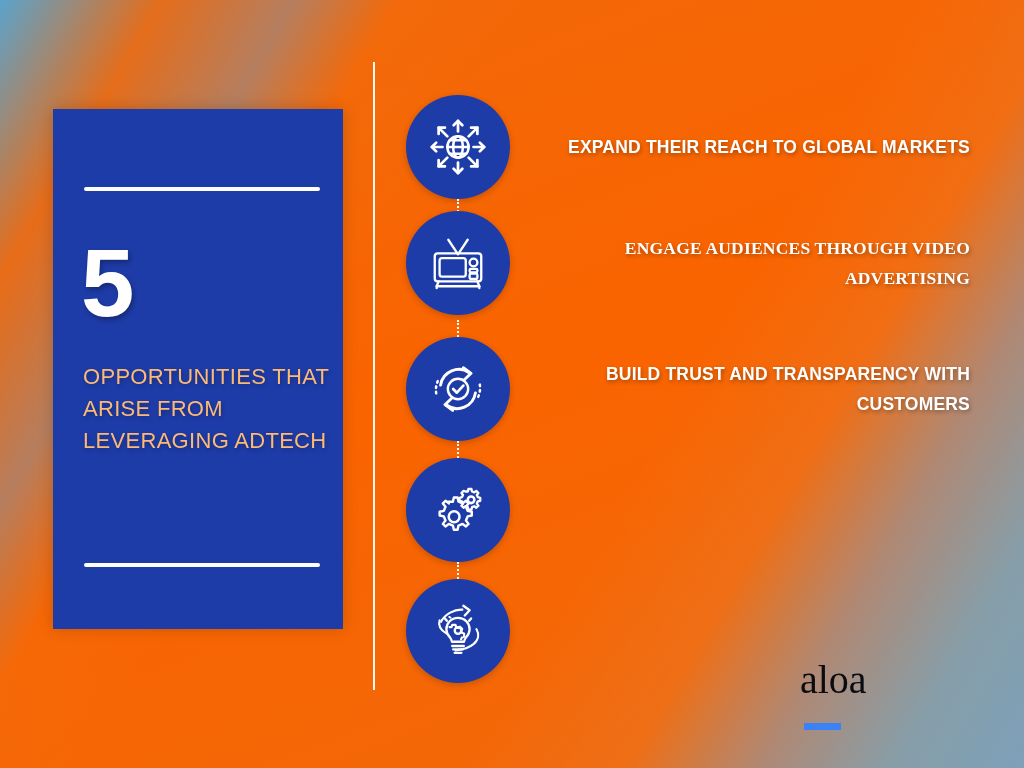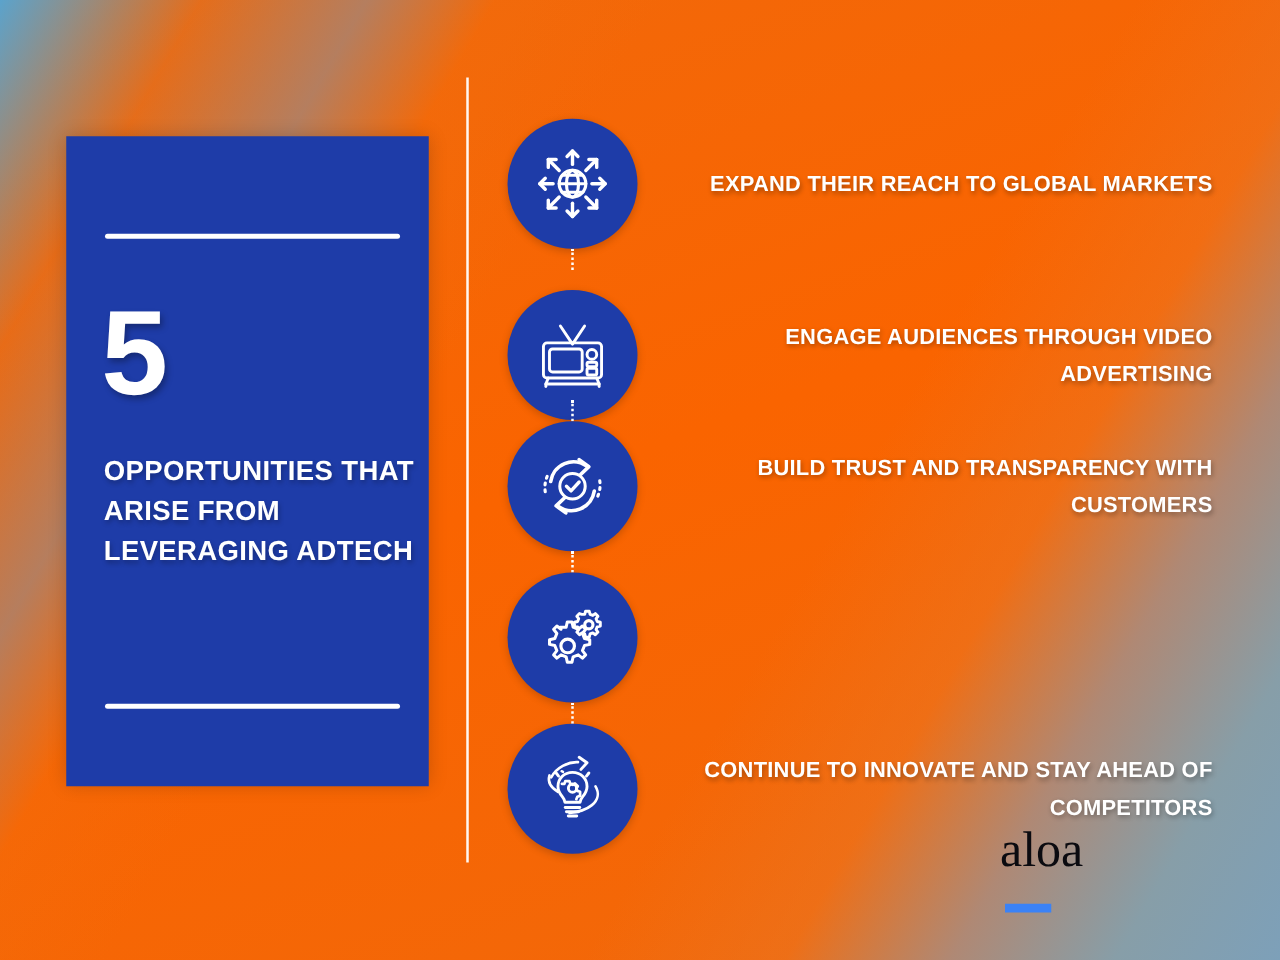--- a/index.html
+++ b/index.html
@@ -44,21 +44,21 @@
   #card-rule-bottom { top:454px; }
 
   #big-number {
     position:absolute; left:28px; top:126px;
     font-size:96px; font-weight:bold; color:#ffffff;
     line-height:1; letter-spacing:-1px;
     text-shadow:2px 3px 5px rgba(0,0,0,0.30);
   }
   #title-text {
     position:absolute; left:30px; top:252px; width:250px;
-    font-size:22px; font-weight:bold; color:#ffffff;
+    font-size:22px; font-weight:normal; color:#fdba74;
     line-height:1.46; letter-spacing:0.3px;
     text-shadow:1px 2px 4px rgba(0,0,0,0.28);
   }
 
   
   #divider {
     position:absolute; left:373px; top:62px;
     width:2px; height:628px; background:#ffffff; opacity:0.95;
   }
 
@@ -140,21 +140,21 @@
               <polyline points="12,45.5 12,52 18.5,52"></polyline>
             <line x1="43" y1="43" x2="52" y2="52"></line>
               <polyline points="52,45.5 52,52 45.5,52"></polyline>
           </g>
         </svg>
       </div>
       <div class="t-label">EXPAND THEIR REACH TO GLOBAL MARKETS</div>
     </div>
     <div class="t-connector" style="top:104px;"></div>
 
-    <div class="t-row" style="top:137px;">
+    <div class="t-row" style="top:116px;font-family:Liberation Serif, serif;">
       <div class="t-circle">
         <svg viewBox="0 0 64 64" fill="none" stroke="#ffffff" stroke-width="2.4" stroke-linecap="round" stroke-linejoin="round">
           <polyline points="22,8 32,23 42,8"></polyline>
           <rect x="8" y="22" width="48" height="29" rx="3"></rect>
           <rect x="13" y="27" width="27" height="19" rx="2.5"></rect>
           <circle cx="48" cy="31.5" r="4"></circle>
           <rect x="44" y="38" width="8" height="3.6" rx="1.3"></rect>
           <rect x="44" y="43" width="8" height="5.5" rx="1.3"></rect>
           <polyline points="12,51 10,56 54,56 52,51"></polyline>
           <line x1="10" y1="56" x2="10" y2="58"></line>
@@ -205,21 +205,20 @@
           <circle cx="32" cy="31.5" r="3.4"></circle>
           <line x1="20.5" y1="21.5" x2="18.5" y2="19"></line>
           <line x1="43.5" y1="21.5" x2="45.5" y2="19"></line>
           <path d="M14.5 22.5c4-8 14-13 22-12.5" stroke-width="2.2"></path>
           <path d="M13 21c-1.5 5 1 10 7 13.5" stroke-width="2.2"></path>
           <path d="M51 30c3 5 2.5 11-3 15.5-6 5-14 6-18.5 6.5" stroke-width="2.2"></path>
           <polyline points="37.5,6 44,10.5 39,16" stroke-width="2.4"></polyline>
           <path d="M23 17.5c0 0 1 0.5 2 1" stroke-width="2" stroke-dasharray="1.4 3.4"></path>
         </svg>
       </div>
-      <div class="t-label">CONTINUE TO INNOVATE AND STAY AHEAD OF COMPETITORS</div>
     </div>
 
   </div>
 
   <div id="logo">
     <div id="logo-word">aloa</div>
     <div id="logo-underline"></div>
   </div>
 
 </div>

